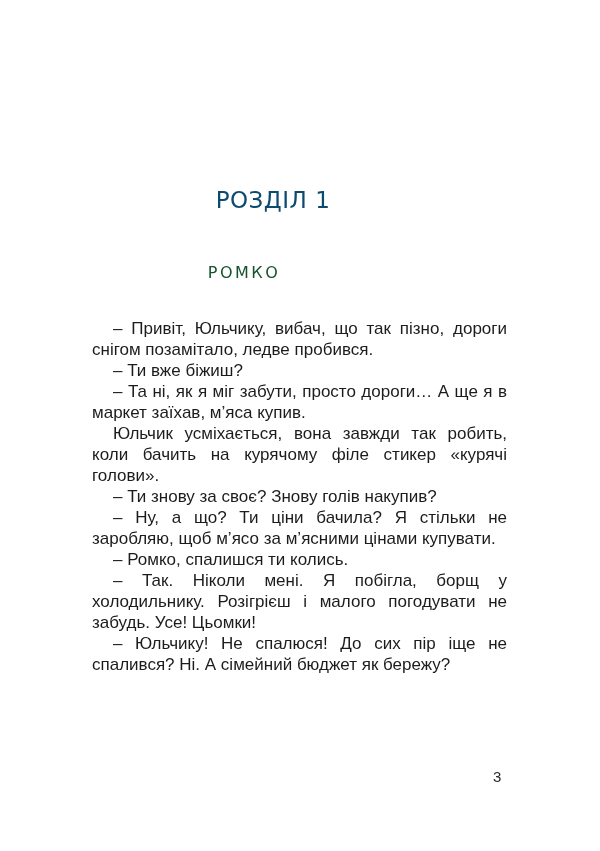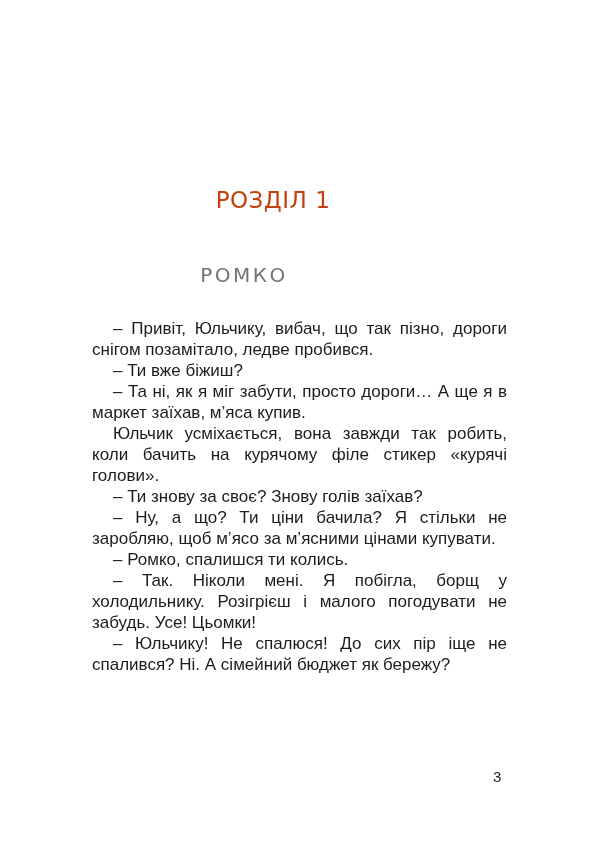--- a/index.html
+++ b/index.html
@@ -17,34 +17,34 @@
     }
     .chapter-title {
       position: absolute;
       top: 187px;
       left: 0;
       width: 546px;
       text-align: center;
       font-size: 23px;
       font-weight: normal;
       letter-spacing: 0.5px;
-      color: #c2410c;
+      color: #0c4a6e;
       margin: 0;
       font-family: "DejaVu Sans", sans-serif;
     }
     .section-title {
       position: absolute;
       top: 263px;
       left: 0;
       width: 488px;
       text-align: center;
-      font-size: 20px;
+      font-size: 16px;
       font-weight: normal;
       letter-spacing: 2.5px;
-      color: #737373;
+      color: #14532d;
       margin: 0;
       font-family: "DejaVu Sans", sans-serif;
     }
     .text-body {
       position: absolute;
       top: 318px;
       left: 92px;
       width: 415px;
       font-family: "Liberation Sans", sans-serif;
       font-size: 17px;
@@ -70,20 +70,20 @@
 <body>
 
 <h1 class="chapter-title">РОЗДІЛ 1</h1>
 <h2 class="section-title">РОМКО</h2>
 
 <div class="text-body">
   <p class="para">– Привіт, Юльчику, вибач, що так пізно, дороги снігом позамітало, ледве пробився.</p>
   <p class="para">– Ти вже біжиш?</p>
   <p class="para">– Та ні, як я міг забути, просто дороги… А ще я в маркет заїхав, м’яса купив.</p>
   <p class="para">Юльчик усміхається, вона завжди так робить, коли бачить на курячому філе стикер «курячі голови».</p>
-  <p class="para">– Ти знову за своє? Знову голів заїхав?</p>
+  <p class="para">– Ти знову за своє? Знову голів накупив?</p>
   <p class="para">– Ну, а що? Ти ціни бачила? Я стільки не заробляю, щоб м’ясо за м’ясними цінами купувати.</p>
   <p class="para">– Ромко, спалишся ти колись.</p>
   <p class="para">– Так. Ніколи мені. Я побігла, борщ у холодильнику. Розігрієш і малого погодувати не забудь. Усе! Цьомки!</p>
   <p class="para">– Юльчику! Не спалюся! До сих пір іще не спалив­ся? Ні. А сімейний бюджет як бережу?</p>
 </div>
 
 <div class="page-number">3</div>
 
 </body></html>

